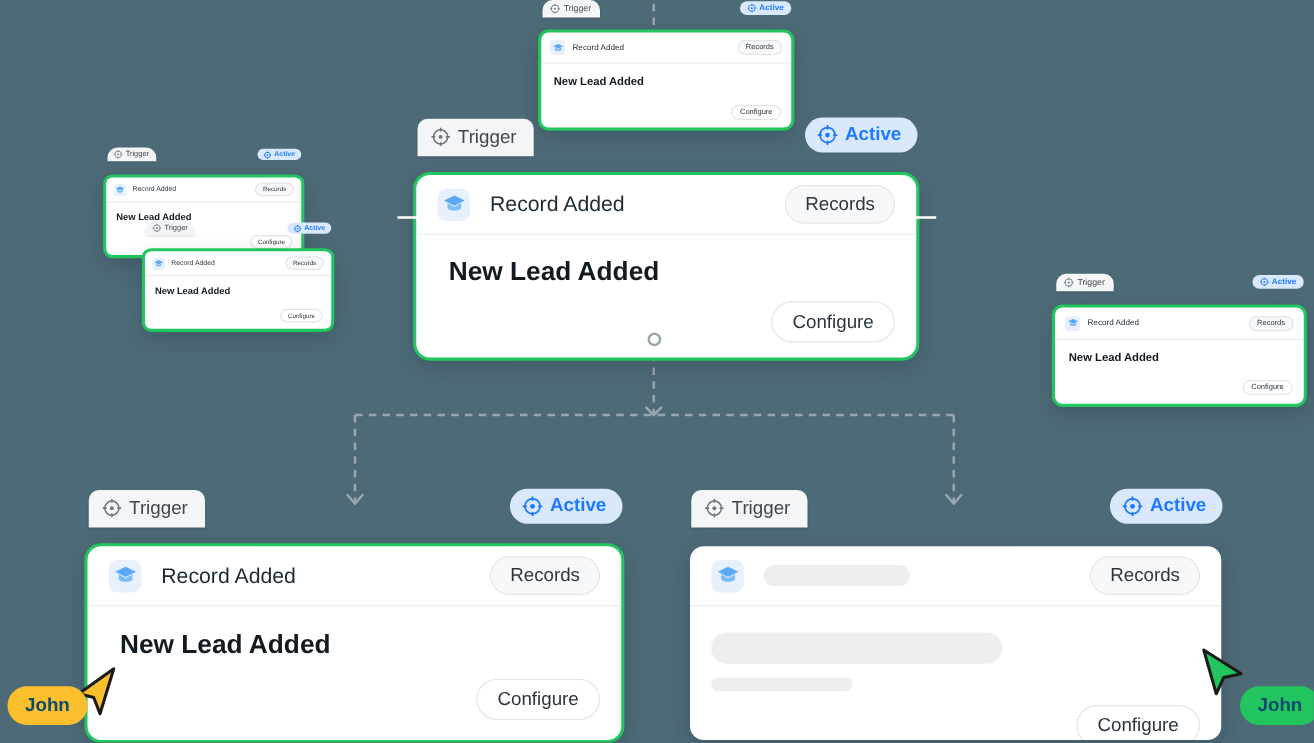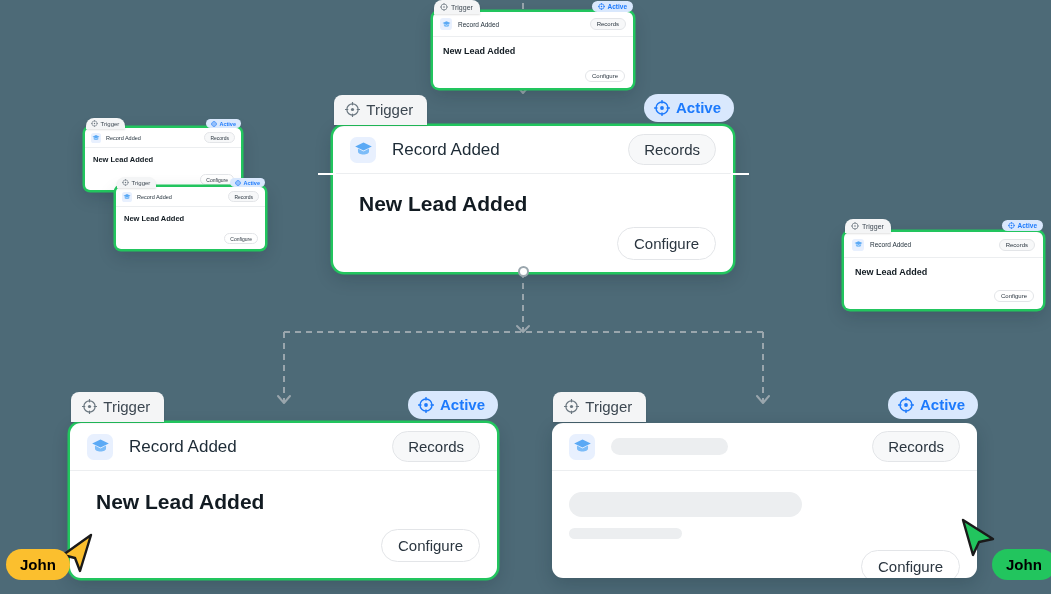--- a/index.html
+++ b/index.html
@@ -34,20 +34,21 @@
     white-space:nowrap;
     z-index:4;
   }
   .node .body {
     position:absolute;
     background:#ffffff;
     border-radius:10px;
     box-shadow:0 6px 18px rgba(12,28,38,.20);
     overflow:hidden;
     z-index:2;
+    margin-top:14px;
   }
   .node.selected .body { box-shadow:0 0 0 2.5px #22c55e, 0 6px 18px rgba(12,28,38,.22); }
   .node .head {
     display:flex; align-items:center;
     border-bottom:1px solid #eceef0;
     width:100%;
   }
   .node .appicon {
     background:#e8f0fe;
     border-radius:26%;
@@ -84,21 +85,21 @@
   .hub { position:absolute; border-radius:50%; background:#ffffff; border:2px solid #9aa6ad; z-index:5; }
 
   
   .rail { position:absolute; height:2px; background:#ffffff; z-index:6; }
 
   
   .cursor { position:absolute; z-index:20; }
   .cursor-name {
     position:absolute;
     border-radius:999px;
-    color:#000000;
+    color:#0c4a6e;
     font-size:15px;
     font-weight:600;
     padding:7px 14px;
     white-space:nowrap;
     z-index:21;
   }
 </style>
 </head>
 <body>
 

